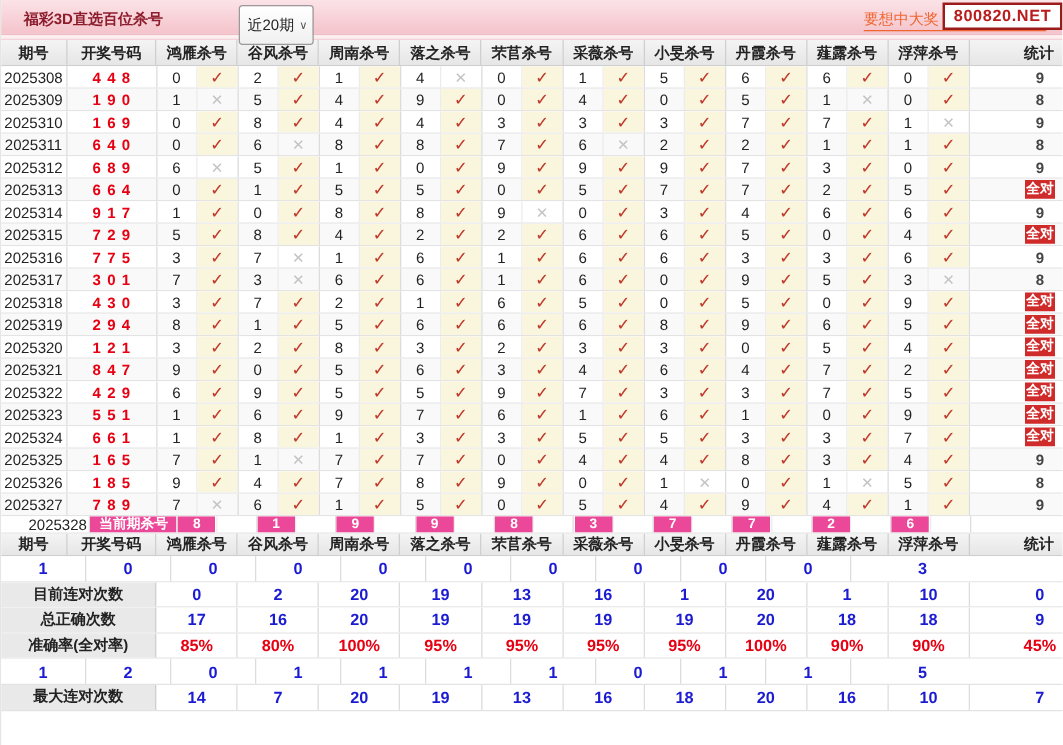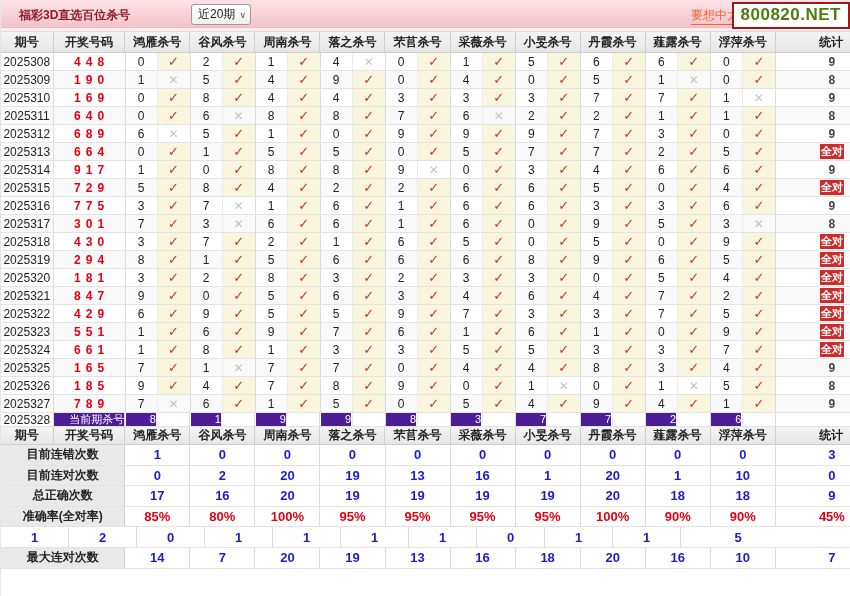--- a/index.html
+++ b/index.html
@@ -3,29 +3,29 @@
 <meta charset="utf-8">
 <style>
   * { box-sizing: border-box; margin: 0; padding: 0; }
   html,body { width:850px; height:596px; overflow:hidden; }
   body { font-family:"Liberation Sans","DejaVu Sans",sans-serif; font-size:12px; color:#222; background:#fff; }
   .page { position:relative; width:850px; height:596px; border-left:1px solid #e5e5e5; }
 
   
   .topbar { position:relative; height:28px; background:linear-gradient(#fbe3e7,#f4c3cb); border-bottom:1px solid #eeb9c2; }
   .topbar .title { position:absolute; left:18px; top:7px; font-weight:bold; font-size:12px; color:#8d1d2c; }
-  .rangeselect { position:absolute; left:190px; top:4px; width:60px; height:21px; background:linear-gradient(#fff,#f0f0f0);
+  .rangeselect { position:absolute; left:190px; top:4px; width:60px; height:32px; background:linear-gradient(#fff,#f0f0f0);
     border:1px solid #9a9a9a; border-radius:3px; display:flex; align-items:center; justify-content:space-between;
     padding:0 4px 0 6px; cursor:pointer; font-size:12px; color:#222; }
   .rangeselect .arrow { font-size:9px; color:#555; }
   .pinkstrip { height:4px; background:#fdeef0; border-bottom:1px solid #f3d3d8; }
   .promo { position:absolute; top:7px; right:13px; color:#f0652f; text-decoration:none; border-bottom:1px solid #f0652f; font-size:12px; }
   .promo .spacer { display:inline-block; width:74px; height:1px; }
   .sitebox { position:absolute; top:2px; right:0; z-index:3; background:#fff; border:2px solid #9b1b1b;
-    padding:1px 7px 2px 7px; color:#4d7c0f; font-weight:bold; font-size:17px; letter-spacing:0.5px; }
+    padding:1px 7px 2px 7px; color:#b91c1c; font-weight:bold; font-size:13px; letter-spacing:0.5px; }
 
   
   .row { display:flex; width:850px; border-bottom:1px solid #e3e3e3; }
   .cell { border-right:1px solid #dcdcdc; display:flex; align-items:center; justify-content:center; overflow:hidden; }
   .c-period { width:55px; }
   .c-draw { width:75px; }
   .c-exp { width:68px; padding:0; }
   .c-exp .num { width:34px; height:100%; display:flex; align-items:center; justify-content:center; border-right:1px solid #ececec; }
   .c-exp .mark { width:34px; height:100%; display:flex; align-items:center; justify-content:center; }
   .c-stat { width:40px; border-right:none;margin-left:37px; }
@@ -34,23 +34,23 @@
   .thead .cell { border-right:1px solid #cfcfcf; }
 
   .drow { height:18px; background:#fff; }
   .drow:nth-child(even) { background:#f9f9f9; }
   .drow .draw { color:#e60012; letter-spacing:5px; padding-left:5px; font-weight:bold; }
   .mark.ok { background:#faf5dd; color:#c0392b; font-weight:bold; font-size:13px; }
   .mark.no { color:#c3c3c3; font-weight:bold; font-size:12px; }
   .statval { font-weight:bold; color:#444; }
   .badge { background:#d02b2b; color:#fff; font-weight:bold; font-size:11px; padding:1px 1px; line-height:13px; }
 
-  .currow { height:14px; background:#fff; }
+  .currow { height:14px; background:#fff;padding-left:20px; }
   .currow .cell { align-items:center; }
-  .redblock { background:#4c1d95; color:#fff; font-weight:normal; font-size:11px; height:13px; line-height:13px; text-align:right; }
+  .redblock { background:#ec4899; color:#fff; font-weight:bold; font-size:11px; height:13px; line-height:13px; text-align:center; }
   .redblock.wide { width:71px; }
   .redblock.numb { width:30px; }
 
   .thead2 { height:18px; background:linear-gradient(#f4f4f4,#e6e6e6); font-weight:bold; color:#222; border-bottom:1px solid #cfcfcf; }
   .thead2 .cell { border-right:1px solid #cfcfcf; }
 
   .srow { height:20.6px; background:#fff; }
   .srow .label { width:130px; background:#e9e9e9; font-weight:bold; color:#222; border-right:1px solid #cfcfcf; }
   .sval { font-weight:bold; font-size:13px; color:#1b1bd1; }
   .sval.red { color:#e60012; }
@@ -646,21 +646,21 @@
         <div class="cell c-exp">
           <div class="num">5</div>
           <div class="mark ok">✓</div>
         </div>
         <div class="cell c-stat">
           <div class="badge">全对</div>
         </div>
       </div>
       <div class="row drow">
         <div class="cell c-period">2025320</div>
-        <div class="cell c-draw draw">181</div>
+        <div class="cell c-draw draw">121</div>
         <div class="cell c-exp">
           <div class="num">3</div>
           <div class="mark ok">✓</div>
         </div>
         <div class="cell c-exp">
           <div class="num">2</div>
           <div class="mark ok">✓</div>
         </div>
         <div class="cell c-exp">
           <div class="num">8</div>
@@ -1105,21 +1105,20 @@
       <div class="cell c-exp">芣苢杀号</div>
       <div class="cell c-exp">采薇杀号</div>
       <div class="cell c-exp">小旻杀号</div>
       <div class="cell c-exp">丹霞杀号</div>
       <div class="cell c-exp">薤露杀号</div>
       <div class="cell c-exp">浮萍杀号</div>
       <div class="cell c-stat">统计</div>
     </div>
   <div id="summary">
       <div class="row srow">
-        <div class="cell label">目前连错次数</div>
         <div class="cell c-exp">
           <div class="sval">1</div>
         </div>
         <div class="cell c-exp">
           <div class="sval">0</div>
         </div>
         <div class="cell c-exp">
           <div class="sval">0</div>
         </div>
         <div class="cell c-exp">

